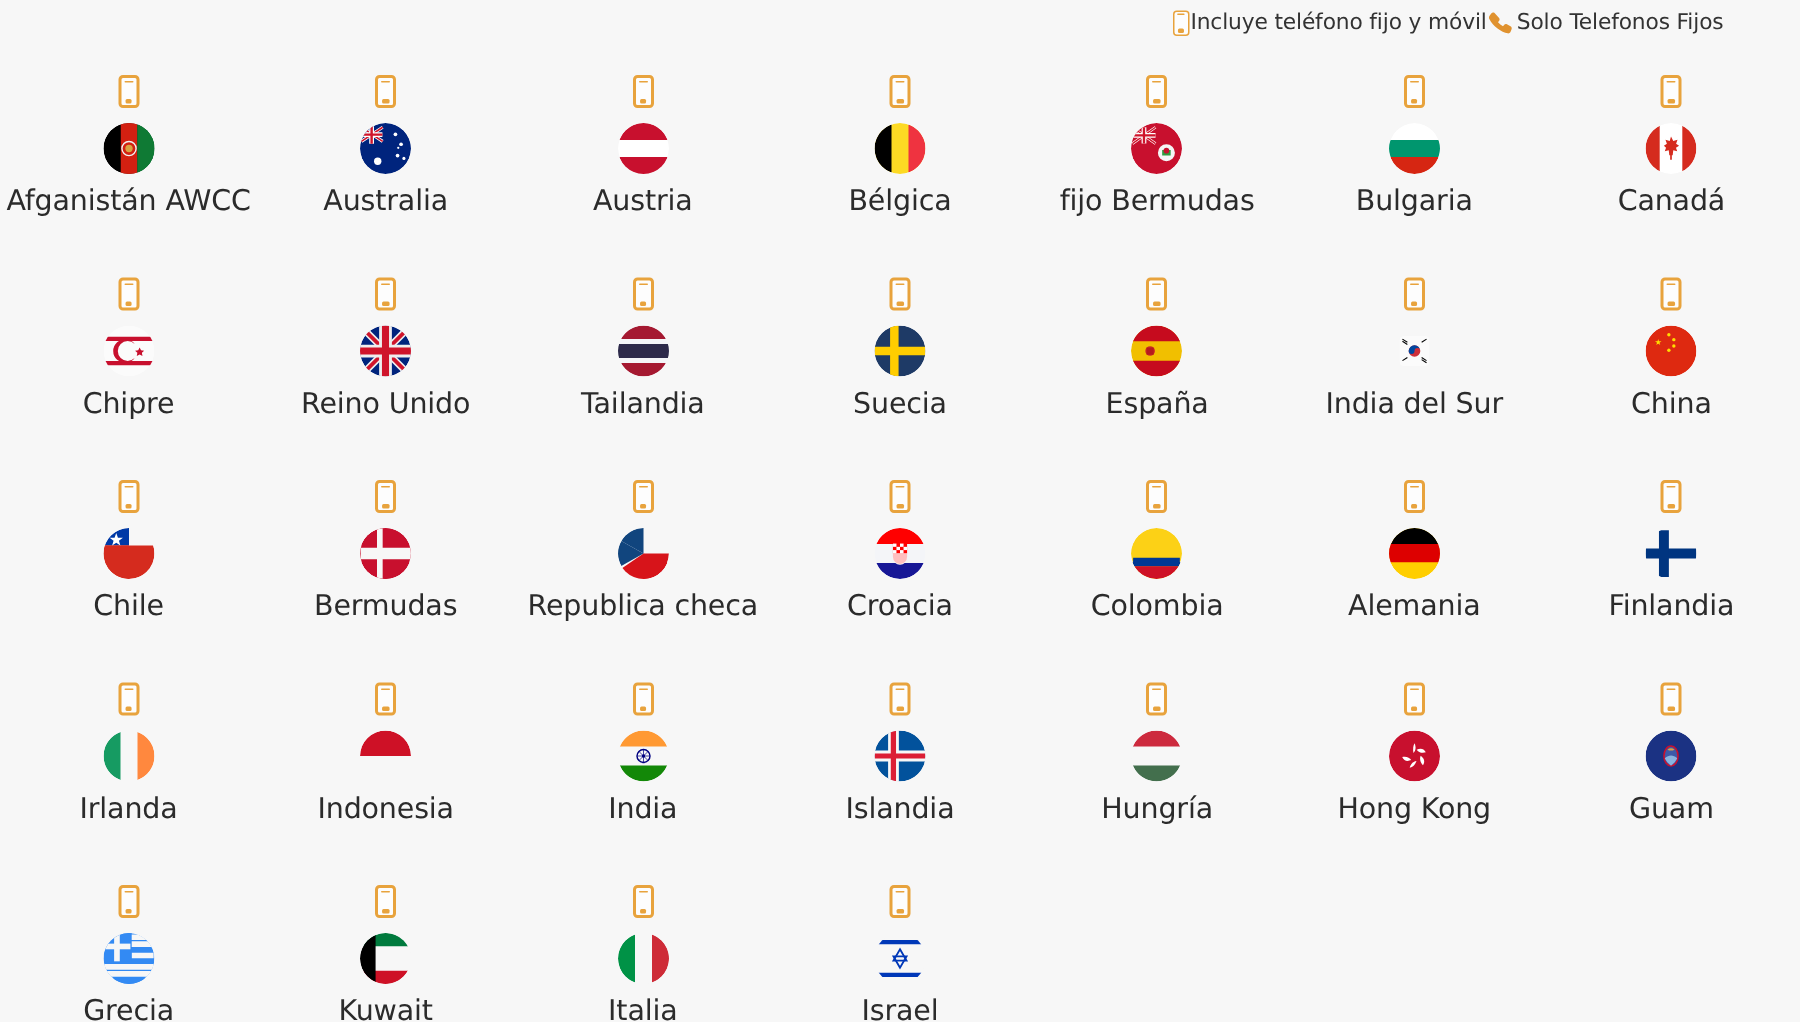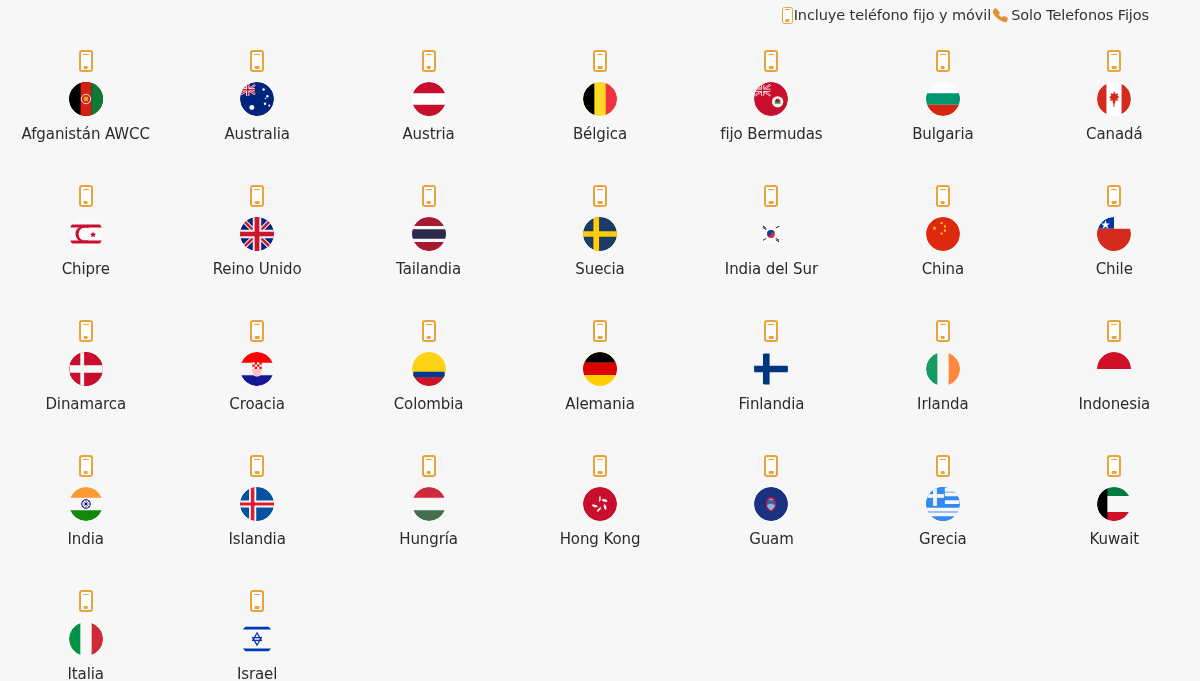--- a/index.html
+++ b/index.html
@@ -133,21 +133,21 @@
   }
   .cell-flag {
     height: 40px;
     margin-top: 6px;
     display: flex;
     align-items: center;
     justify-content: center;
   }
   .cell-label {
     margin-top: 6px;
-    font-size: 15px;
+    font-size: 19px;
     color: #2b2b2b;
     text-align: center;
     line-height: 18px;
     letter-spacing: -0.1px;
     white-space: nowrap;
   }
 
   
   .flag {
     width: 34px;
@@ -388,20 +388,37 @@
           </svg>
         </span>
       </div>
       <div class="cell-label">Suecia</div>
     </div>
     <div class="cell">
       <div class="cell-phone">
         <span class="ico-mobile big"></span>
       </div>
       <div class="cell-flag">
+        <span class="flag">
+          <svg viewBox="0 0 36 36">
+            <circle cx="18" cy="18" r="18" fill="#f1bf00"></circle>
+            <path d="M18 0A18 18 0 0 0 1.3 11.2h33.4A18 18 0 0 0 18 0z" fill="#c60b1e"></path>
+            <path d="M1.3 24.8a18 18 0 0 0 33.4 0z" fill="#c60b1e"></path>
+            <circle cx="13.5" cy="18" r="3.4" fill="#c8102e" opacity=".85"></circle>
+            <rect x="11" y="15.6" width="5" height="5" fill="#ad1519" opacity=".7"></rect>
+          </svg>
+        </span>
+      </div>
+      <div class="cell-label">España</div>
+    </div>
+    <div class="cell">
+      <div class="cell-phone">
+        <span class="ico-mobile big"></span>
+      </div>
+      <div class="cell-flag">
         <span class="flag small">
           <svg viewBox="0 0 36 36">
             <rect width="36" height="36" rx="2" fill="#fbfbfb"></rect>
             <circle cx="18" cy="18" r="7" fill="#cd2e3a"></circle>
             <path d="M11 18a7 7 0 0 1 14 0 3.5 3.5 0 0 0-7 0 3.5 3.5 0 0 1-7 0z" fill="#0047a0"></path>
             <g fill="#000">
               <rect x="3" y="5" width="7" height="1.3" transform="rotate(33 6.5 5.6)"></rect>
               <rect x="3" y="7.6" width="7" height="1.3" transform="rotate(33 6.5 8.2)"></rect>
               <rect x="26" y="27" width="7" height="1.3" transform="rotate(33 29.5 27.6)"></rect>
               <rect x="26" y="29.6" width="7" height="1.3" transform="rotate(33 29.5 30.2)"></rect>
@@ -469,21 +486,45 @@
             <circle cx="18" cy="18" r="18" fill="none"></circle>
             <g>
               <path d="M18 0C9.5 0 2.3 5.9.5 13.9h13.1V.8C12 .3 10 0 18 0z" fill="none"></path>
             </g>
             <path d="M18 0a18 18 0 0 1 18 18 18 18 0 0 1-18 18A18 18 0 0 1 0 18 18 18 0 0 1 18 0z" fill="#c8102e"></path>
             <path d="M12 0.9v34.2a18 18 0 0 0 4 .8V.1a18 18 0 0 0-4 .8z" fill="#f7f7f7"></path>
             <path d="M.5 14v8h35a18 18 0 0 0 0-8z" fill="#f7f7f7"></path>
           </svg>
         </span>
       </div>
-      <div class="cell-label">Dinamarca</div>
+      <div class="cell-label">Bermudas</div>
+    </div>
+    <div class="cell">
+      <div class="cell-phone">
+        <span class="ico-mobile big"></span>
+      </div>
+      <div class="cell-flag">
+        <span class="flag">
+          <svg viewBox="0 0 36 36">
+            <path d="M18 0a18 18 0 0 1 17.7 15H18z" fill="#fbfbfb" fill-opacity="0"></path>
+            <path d="M35.1 12.4A18 18 0 0 0 18 0a18 18 0 0 0-5 .7L18 18z" fill="#fbfbfb" fill-opacity="0"></path>
+            <path d="M18 18 3.2 6.2A18 18 0 0 1 13 .7L18 18z" fill="#11457e" fill-opacity="0"></path>
+            <g>
+              <path d="M.9 12.4A18 18 0 0 1 18 0v18z" fill="#fbfbfb" fill-opacity="0"></path>
+            </g>
+            <path d="M18 18 2.3 28.8A18 18 0 0 0 18 36a18 18 0 0 0 16.6-11.1z" fill="#d7141a"></path>
+            <path d="M34.6 24.9A18 18 0 0 0 18 0v18z" fill="#fbfbfb" fill-opacity="0"></path>
+            <path d="M18 18V0a18 18 0 0 0-15.7 9.2z" fill="#11457e"></path>
+            <path d="M18 18 2.3 9.2a18 18 0 0 0 0 17.6z" fill="#11457e"></path>
+            <path d="M18 18h17.9A18 18 0 0 0 18 0z" fill="#f7f7f7" fill-opacity="0"></path>
+            <path d="M18 18h17.9A18 18 0 0 1 18 36z" fill="#d7141a"></path>
+          </svg>
+        </span>
+      </div>
+      <div class="cell-label">Republica checa</div>
     </div>
     <div class="cell">
       <div class="cell-phone">
         <span class="ico-mobile big"></span>
       </div>
       <div class="cell-flag">
         <span class="flag">
           <svg viewBox="0 0 36 36">
             <circle cx="18" cy="18" r="18" fill="#f4f5f8"></circle>
             <path d="M18 0A18 18 0 0 0 1.3 11.3h33.4A18 18 0 0 0 18 0z" fill="#ff0000"></path>

